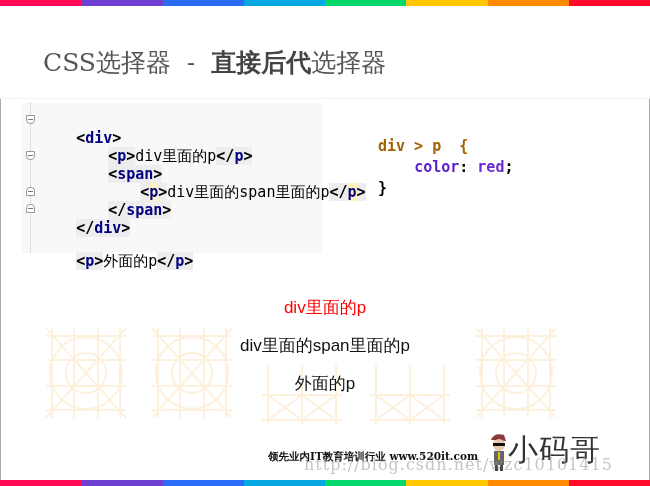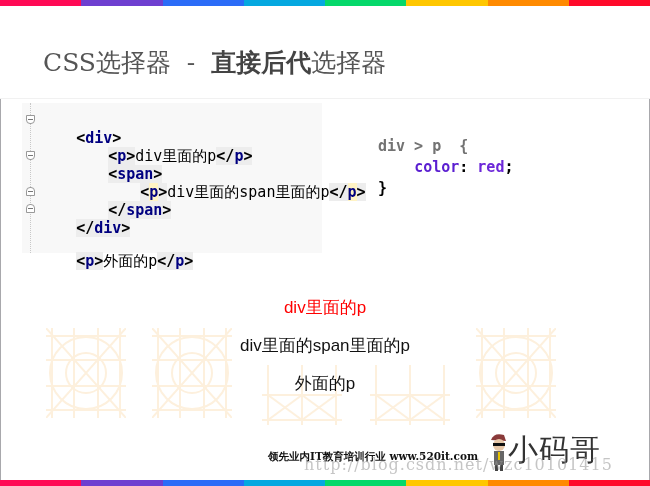--- a/index.html
+++ b/index.html
@@ -60,21 +60,21 @@
   .fold::after {
     content: ""; position: absolute; left: 1px; top: 3px; width: 5px; height: 1px; background: #777;
   }
 
   
   .css-code {
     position: absolute; left: 378px; top: 136px;
     font-family: "DejaVu Sans Mono", monospace; font-size: 15px; font-weight: bold;
     line-height: 21px; color: #000; white-space: pre;
   }
-  .css-sel { color: #737373; margin-top: 44px; }
+  .css-sel { color: #a16207; margin-top: 44px; }
   .css-prop { color: #5b1fd1; text-align: right; }
   .css-val { color: #6d28d9; }
 
   
   .wm {
     position: absolute; width: 80px; height: 90px; opacity: 1;
   }
 
   
   .rendered {

